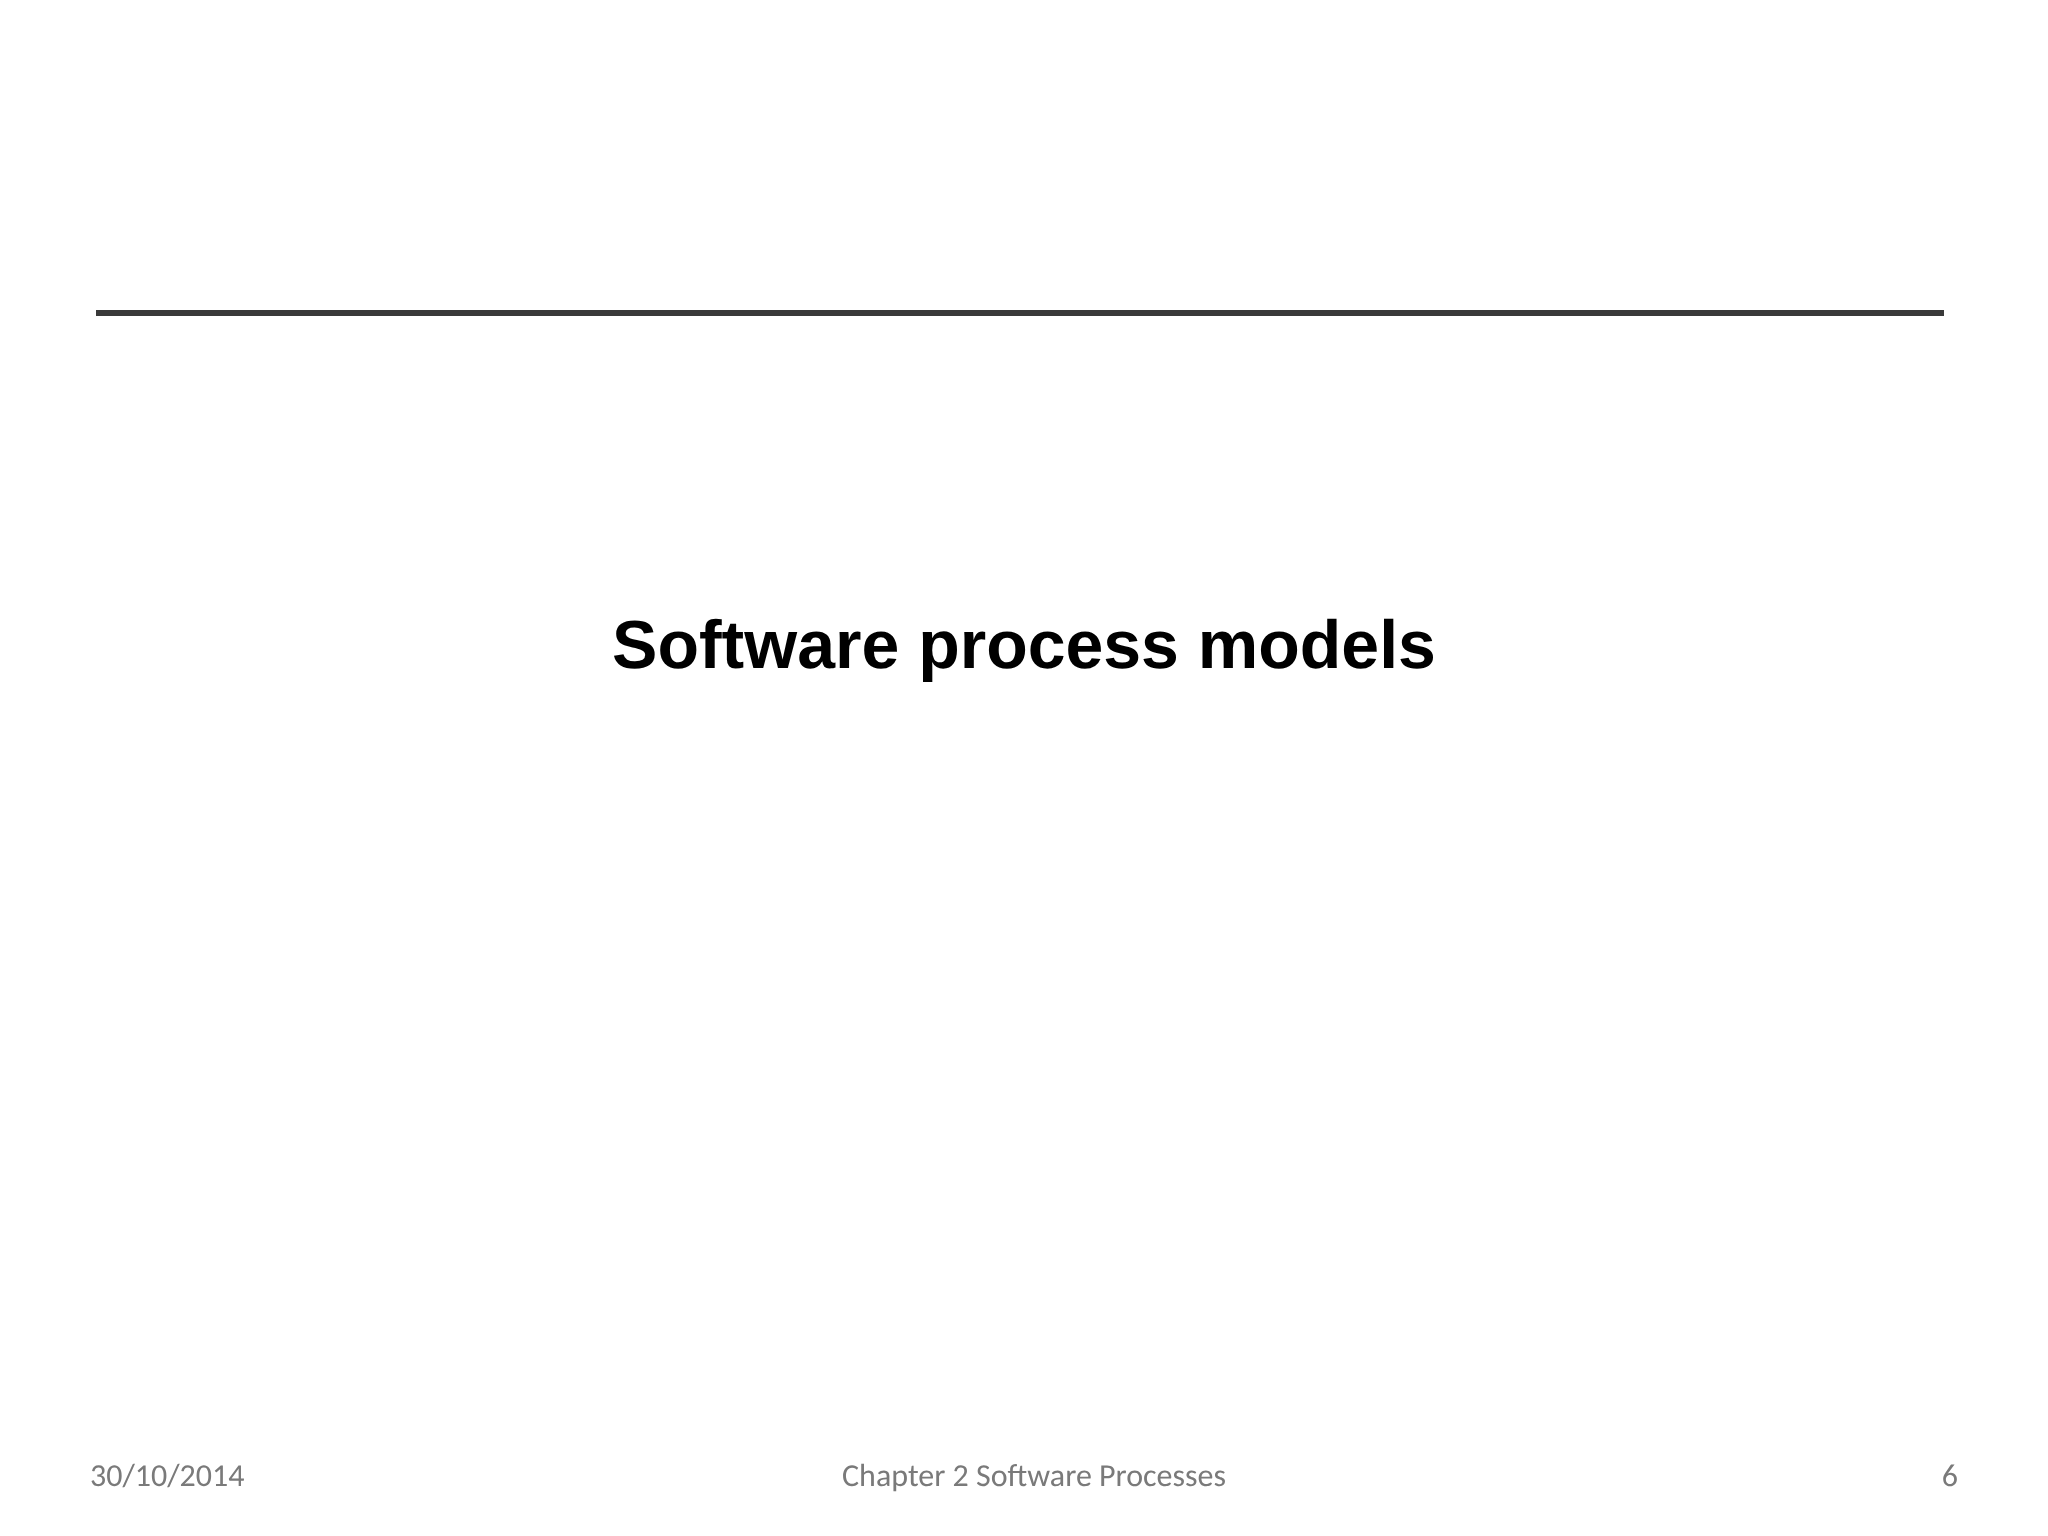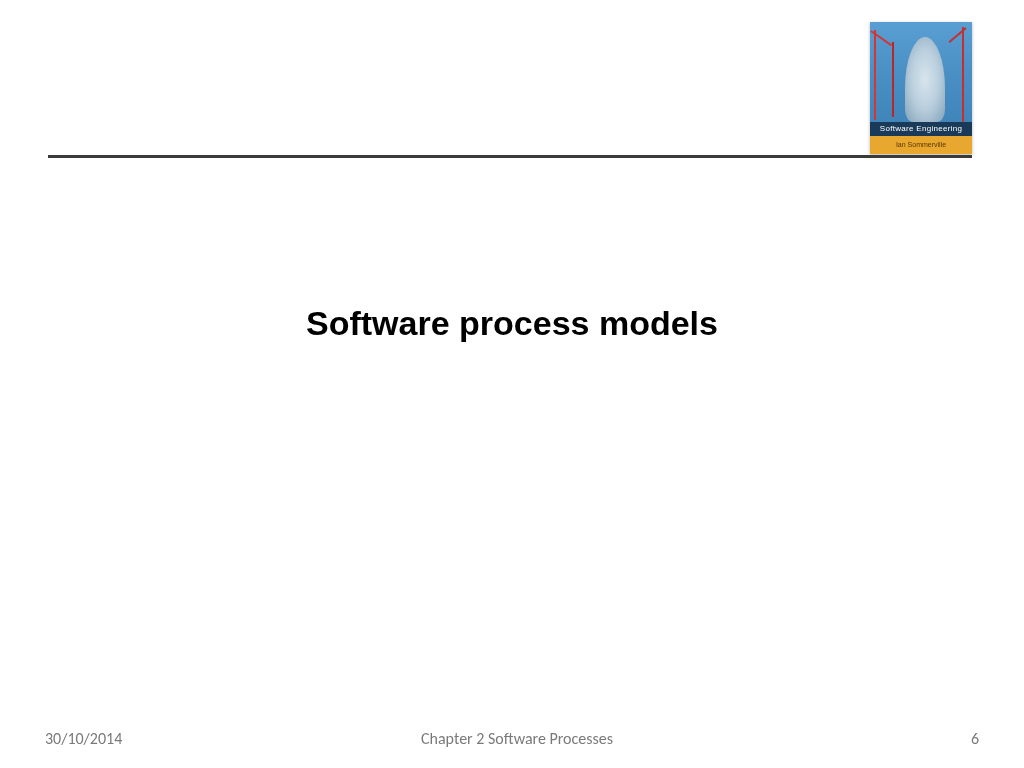--- a/index.html
+++ b/index.html
@@ -154,28 +154,20 @@
     }
     .footer-page {
       position: absolute;
       right: 50px;
     }
   </style>
 </head>
 <body>
 
 <div class="header-area">
-  <div class="book-cover">
-    <div class="crane-left"></div>
-    <div class="crane-mid"></div>
-    <div class="building"></div>
-    <div class="crane-right"></div>
-    <div class="book-title-band">Software Engineering</div>
-    <div class="book-author-band">Ian Sommerville</div>
-  </div>
   <div class="divider-line"></div>
 </div>
 
 <h1 class="slide-title">Software process models</h1>
 
 <div class="footer">
   <span class="footer-date">30/10/2014</span>
   <span class="footer-chapter">Chapter 2 Software Processes</span>
   <span class="footer-page">6</span>
 </div>

